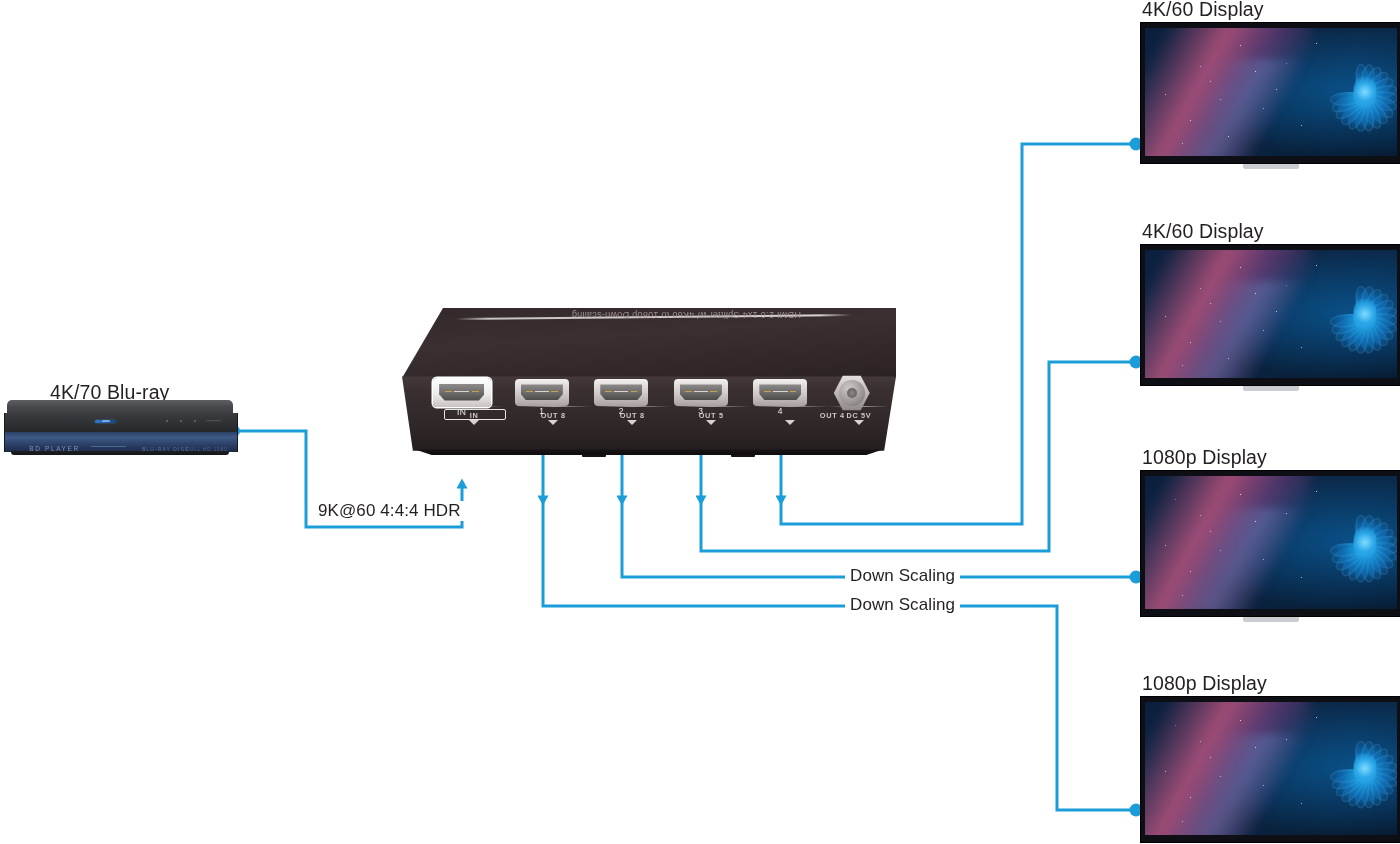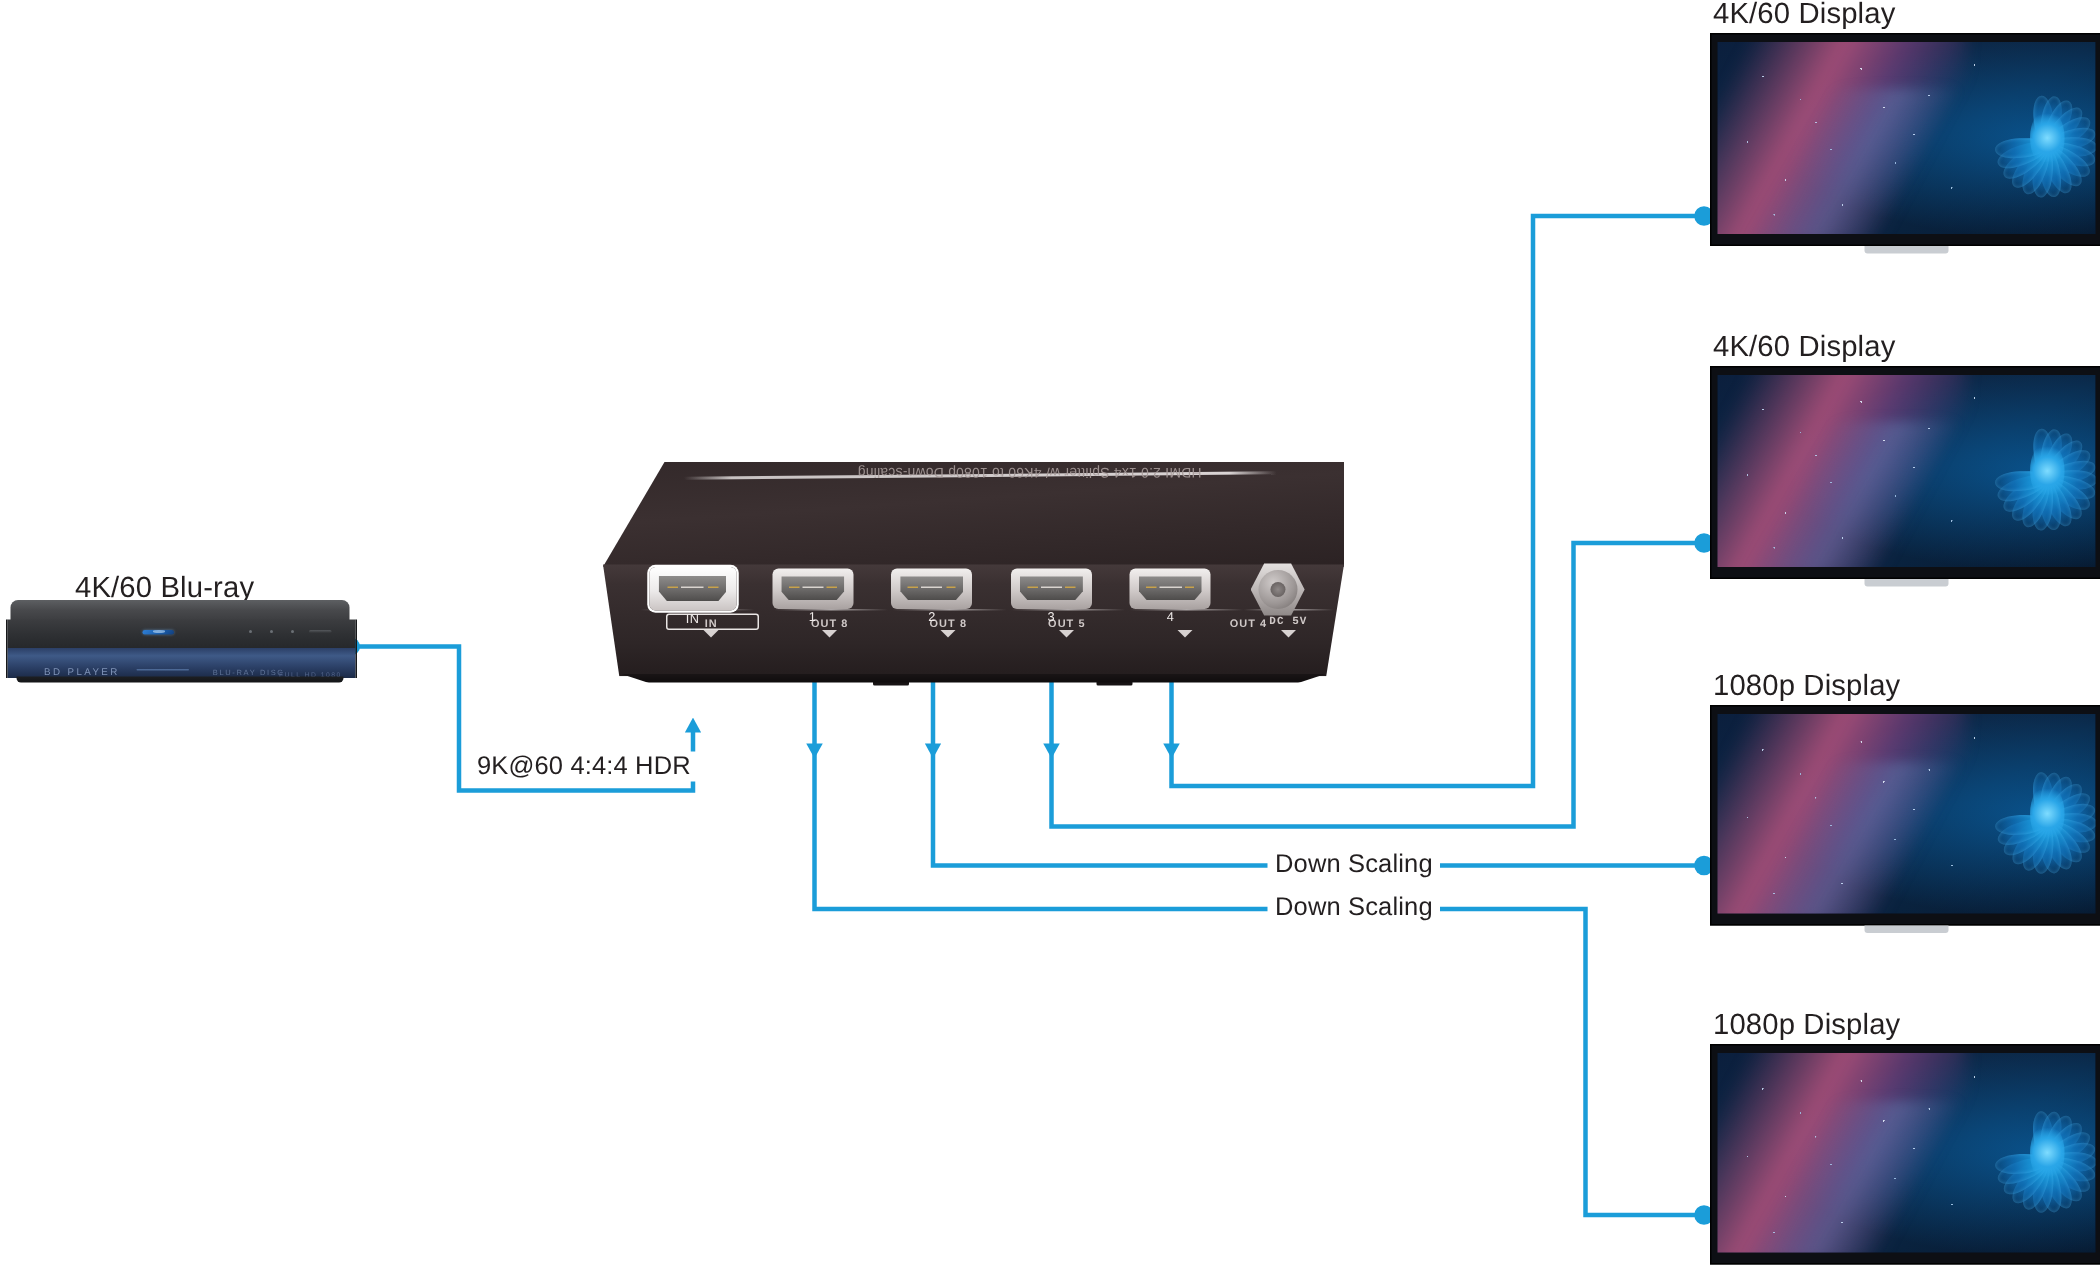--- a/index.html
+++ b/index.html
@@ -179,21 +179,21 @@
       <circle cx="622" cy="422" r="6"></circle>
       <circle cx="701" cy="422" r="6"></circle>
       <circle cx="781" cy="422" r="6"></circle>
     </g>
   </svg>
 
   <div class="cable-label" style="left:313px;top:501px;">9K@60 4:4:4 HDR</div>
   <div class="cable-label" style="left:845px;top:566px;">Down Scaling</div>
   <div class="cable-label" style="left:845px;top:595px;">Down Scaling</div>
 
-  <div class="caption" style="left:50px;top:381px;">4K/60 Blu-ray</div>
+  <div class="caption" style="left:50px;top:381px;">4K/70 Blu-ray</div>
 
   <div class="bluray" style="left:4px;top:400px;width:232px;height:56px;">
     <div class="br-top"></div>
     <div class="br-mid">
       <div class="br-disc"></div>
       <div class="br-btn" style="left:69.5%;"></div>
       <div class="br-btn" style="left:75.5%;"></div>
       <div class="br-btn" style="left:81.5%;"></div>
       <div class="br-tray"></div>
     </div>
@@ -231,21 +231,21 @@
 
       <div class="sp-portlabel" style="left:46.6%;top:46%;">OUT 8</div>
       <div class="sp-tri" style="left:46.6%;top:59%;"></div>
 
       <div class="sp-portlabel" style="left:62.6%;top:46%;">OUT 5</div>
       <div class="sp-tri" style="left:62.6%;top:59%;"></div>
 
       <div class="sp-portlabel" style="left:78.6%;top:46%;margin-left:42px;">OUT 4</div>
       <div class="sp-tri" style="left:78.6%;top:59%;"></div>
 
-      <div class="sp-portlabel" style="left:92.5%;top:46%;font-family:Liberation Mono, monospace;">DC 5V</div>
+      <div class="sp-portlabel" style="left:92.5%;top:46%;">DC 5V</div>
       <div class="sp-tri" style="left:92.5%;top:59%;"></div>
     </div>
 
     <div class="hdmi" style="left:12.1%;top:70px;width:58px;height:29px;">
       <div class="hdmi-shell infocus"></div>
       <div class="hdmi-mouth">
         <div class="hdmi-pin gold" style="left:12%;width:16%;"></div>
         <div class="hdmi-pin" style="left:33%;width:34%;"></div>
         <div class="hdmi-pin gold" style="left:72%;width:16%;"></div>
       </div>

